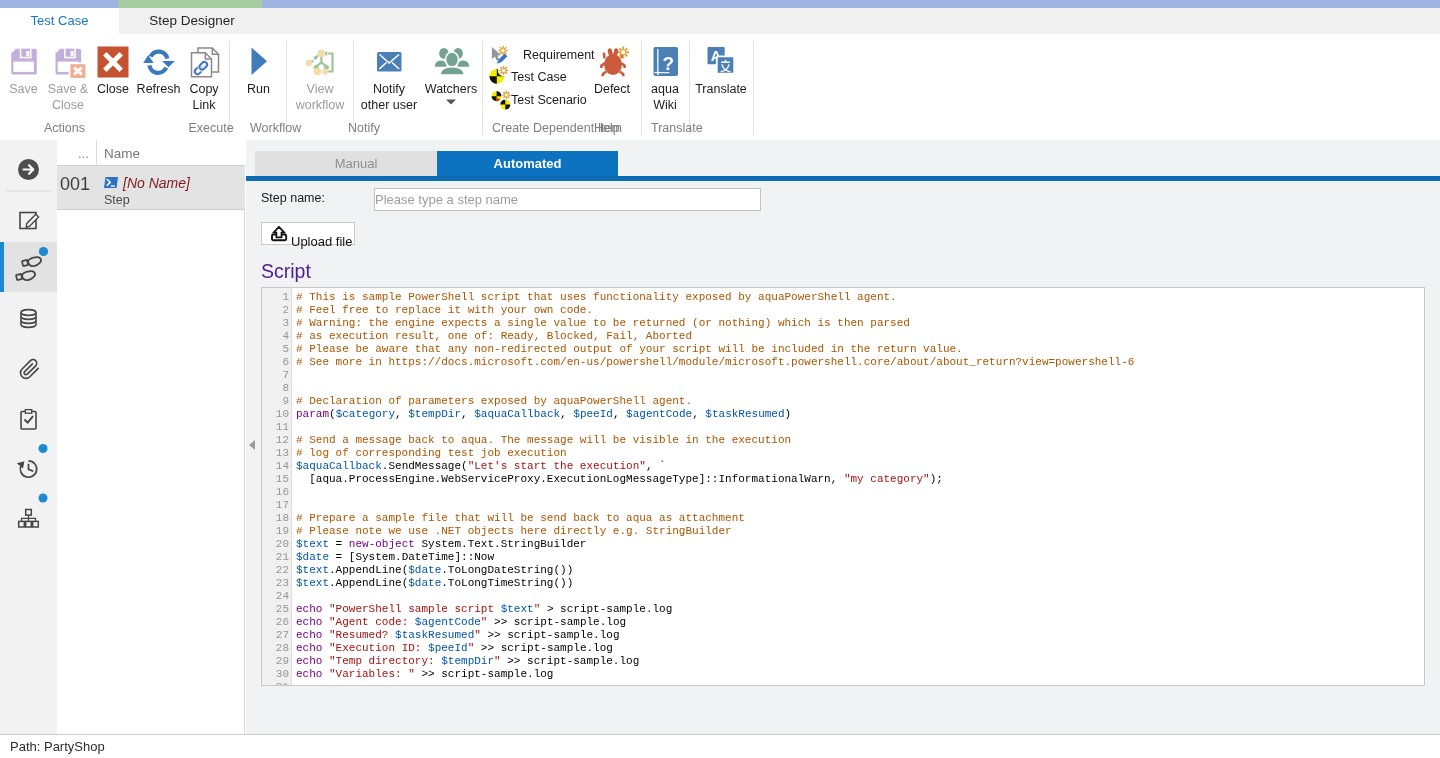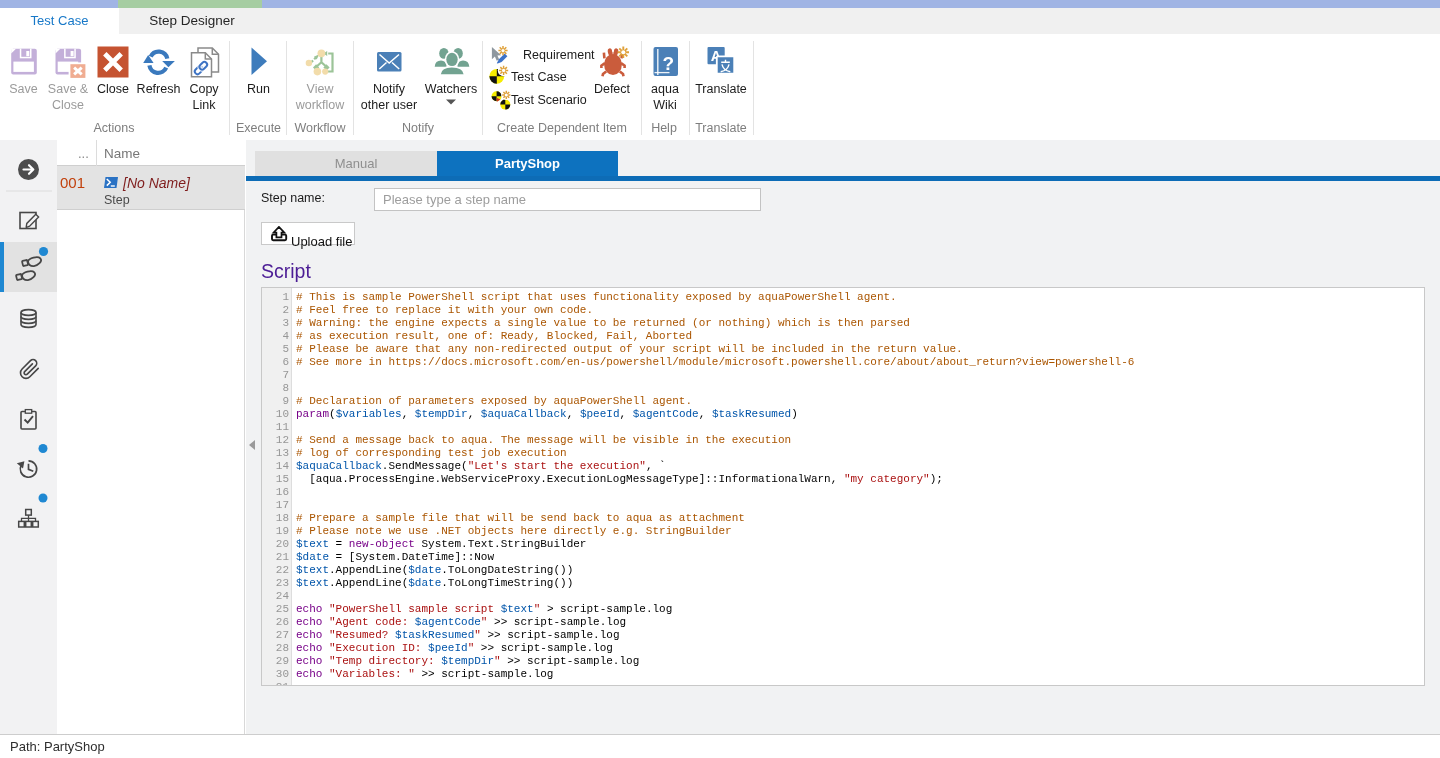--- a/index.html
+++ b/index.html
@@ -12,37 +12,37 @@
 #strip-green{left:118px;top:0;width:144px;height:8px;background:#a6cda2}
 
 #tabbar{left:0;top:8px;width:1440px;height:26px;background:#f0f0f0}
 #tab-active{left:0;top:8px;width:119px;height:26px;background:#fff;color:#1778c8;font-size:13px;line-height:26px;text-align:center}
 #tab2{left:119px;top:8px;width:146px;height:26px;color:#262626;font-size:13.5px;line-height:26px;text-align:center}
 
 #ribbon{left:0;top:35px;width:1440px;height:105px;background:#fff}
 .rsep{position:absolute;top:6px;width:1px;height:94px;background:#e3e3e3}
 .rlab{position:absolute;top:47px;width:110px;font-size:12.5px;line-height:15.5px;color:#1c1c1c;text-align:center}
 .rlab.dis{color:#9b9b9b}
-.glab{position:absolute;top:86px;width:140px;font-size:12.5px;color:#7e7e7e;text-align:center}
+.glab{position:absolute;top:86px;width:140px;font-size:12.5px;color:#7e7e7e;text-align:left}
 .menurow{position:absolute;font-size:12.5px;color:#1c1c1c;white-space:nowrap}
 
 #sidebar{left:0;top:140px;width:57px;height:594px;background:#f2f2f3}
 #sb-sel{left:0;top:242px;width:57px;height:50px;background:#e2e2e2;border-left:4px solid #1f88d2}
 #listpanel{left:57px;top:140px;width:188px;height:594px;background:#fff;border-right:1px solid #d8d8d8}
 #content{left:246px;top:140px;width:1194px;height:594px;background:#f1f2f3}
 
 #lheader{left:57px;top:140px;width:188px;height:26px;background:#fff;border-bottom:1px solid #cfcfcf}
 #lcolsep{left:96px;top:140px;width:1px;height:70px;background:#dcdcdc}
 #lrow{left:57px;top:166px;width:188px;height:44px;background:#e3e3e3;border-bottom:1px solid #cfcfcf}
 
 #tabManual{left:255px;top:151px;width:202px;height:25px;background:#e0e0e0;color:#8f8f8f;font-size:13px;line-height:25px;text-align:center}
 #tabAuto{left:437px;top:151px;width:181px;height:25px;background:#0d72bf;color:#fff;font-size:13px;font-weight:bold;line-height:25px;text-align:center}
 #tabline{left:246px;top:176px;width:1194px;height:5px;background:#0d6cb6}
 #stepname{left:261px;top:190.5px;font-size:12.5px;color:#1a1a1a}
-#stepinput{left:374px;top:188px;width:387px;height:23px;background:#fff;border:1px solid #c3c3c3;color:#9d9d9d;font-size:13px;line-height:21px;padding-left:8px}
+#stepinput{left:374px;top:188px;width:387px;height:23px;background:#fff;border:1px solid #c3c3c3;color:#9d9d9d;font-size:13px;line-height:21px;padding-left:0}
 #uploadbtn{left:261px;top:222px;width:94px;height:23px;background:#fff;border:1px solid #c9c9c9;font-size:13px;color:#111;line-height:22px}
 #scripthead{left:261px;top:260px;font-size:19.5px;color:#4c1d95}
 
 #editor{left:261px;top:287px;width:1164px;height:399px;background:#fff;border:1px solid #c8c8c8;overflow:hidden;font-family:"Liberation Mono",monospace;font-size:11px;line-height:13px}
 #gutter{position:absolute;left:0;top:0;width:30px;height:397px;background:#f0f0f0;border-right:1px solid #ddd;color:#969696;text-align:right;padding:3px 2px 0 0}
 #code{position:absolute;left:34px;top:3px;white-space:pre;color:#000}
 #code .c{color:#aa5500}
 #code .k{color:#770088}
 #code .v{color:#0055aa}
 #code .s{color:#aa1111}
@@ -286,30 +286,30 @@
     <circle cx="43" cy="308.5" r="4.5" fill="#1f88d2"></circle>
     <circle cx="43" cy="358" r="4.5" fill="#1f88d2"></circle>
   </svg>
   <div class="abs" id="listpanel"></div>
   <div class="abs" id="content"></div>
   <div class="abs" id="lheader"></div>
   <div class="abs" id="lcolsep"></div>
   <div class="abs" id="lrow"></div>
   <div class="abs" style="left:78px;top:146px;width:14px;font-size:13px;color:#8a8a8a">...</div>
   <div class="abs" style="left:104px;top:146px;font-size:13.5px;color:#777">Name</div>
-  <div class="abs" style="left:60px;top:174px;width:29px;text-align:left;font-size:15px;color:#c2410c">001</div>
+  <div class="abs" style="left:60px;top:174px;width:29px;text-align:left;font-size:18px;color:#404040">001</div>
   <svg class="abs" style="left:103.5px;top:177px" width="14" height="11" viewBox="0 0 14 11">
     <polygon points="1.5,0 14,0 12.5,11 0,11" fill="#2a72c4"></polygon>
     <path d="M2.8,2 L 6.2,5.3 L 2.8,8.6" stroke="#fff" stroke-width="1.5" fill="none"></path>
     <line x1="6.8" y1="9" x2="10.8" y2="9" stroke="#fff" stroke-width="1.4"></line>
   </svg>
   <div class="abs" style="left:123px;top:175px;font-size:14px;font-style:italic;color:#7f1d1d">[No Name]</div>
   <div class="abs" style="left:104px;top:193px;font-size:12.5px;color:#4a4a4a">Step</div>
   <div class="abs" id="tabManual">Manual</div>
-  <div class="abs" id="tabAuto">PartyShop</div>
+  <div class="abs" id="tabAuto">Automated</div>
   <div class="abs" id="tabline"></div>
   <div class="abs" id="stepname">Step name:</div>
   <div class="abs" id="stepinput">Please type a step name</div>
   <div class="abs" id="uploadbtn">
     <svg style="position:absolute;left:8px;top:3px" width="20" height="18" viewBox="0 0 20 18">
       <rect x="2" y="8.6" width="14.2" height="5.7" rx="1.2" stroke="#111" stroke-width="1.9" fill="none"></rect>
       <path d="M8.9,0.9 L 14.4,6.7 H 11.5 V 11.3 H 6.4 V 6.7 H 3.5 Z" fill="#fff" stroke="#111" stroke-width="1.7"></path>
     </svg>
     <span style="position:absolute;left:29px;top:8px">Upload file</span>
   </div>
@@ -318,21 +318,21 @@
     <div id="gutter">1<br>2<br>3<br>4<br>5<br>6<br>7<br>8<br>9<br>10<br>11<br>12<br>13<br>14<br>15<br>16<br>17<br>18<br>19<br>20<br>21<br>22<br>23<br>24<br>25<br>26<br>27<br>28<br>29<br>30<br>31</div>
     <div id="code"><span class="c"># This is sample PowerShell script that uses functionality exposed by aquaPowerShell agent.</span>
 <span class="c"># Feel free to replace it with your own code.</span>
 <span class="c"># Warning: the engine expects a single value to be returned (or nothing) which is then parsed</span>
 <span class="c"># as execution result, one of: Ready, Blocked, Fail, Aborted</span>
 <span class="c"># Please be aware that any non-redirected output of your script will be included in the return value.</span>
 <span class="c"># See more in https://docs.microsoft.com/en-us/powershell/module/microsoft.powershell.core/about/about_return?view=powershell-6</span>
 
 
 <span class="c"># Declaration of parameters exposed by aquaPowerShell agent.</span>
-<span class="k">param</span>(<span class="v">$variables</span>, <span class="v">$tempDir</span>, <span class="v">$aquaCallback</span>, <span class="v">$peeId</span>, <span class="v">$agentCode</span>, <span class="v">$taskResumed</span>)
+<span class="k">param</span>(<span class="v">$category</span>, <span class="v">$tempDir</span>, <span class="v">$aquaCallback</span>, <span class="v">$peeId</span>, <span class="v">$agentCode</span>, <span class="v">$taskResumed</span>)
 
 <span class="c"># Send a message back to aqua. The message will be visible in the execution</span>
 <span class="c"># log of corresponding test job execution</span>
 <span class="v">$aquaCallback</span>.SendMessage(<span class="s">"Let's start the execution"</span>, `
   [aqua.ProcessEngine.WebServiceProxy.ExecutionLogMessageType]::InformationalWarn, <span class="s">"my category"</span>);
 
 
 <span class="c"># Prepare a sample file that will be send back to aqua as attachment</span>
 <span class="c"># Please note we use .NET objects here directly e.g. StringBuilder</span>
 <span class="v">$text</span> = <span class="k">new-object</span> System.Text.StringBuilder

